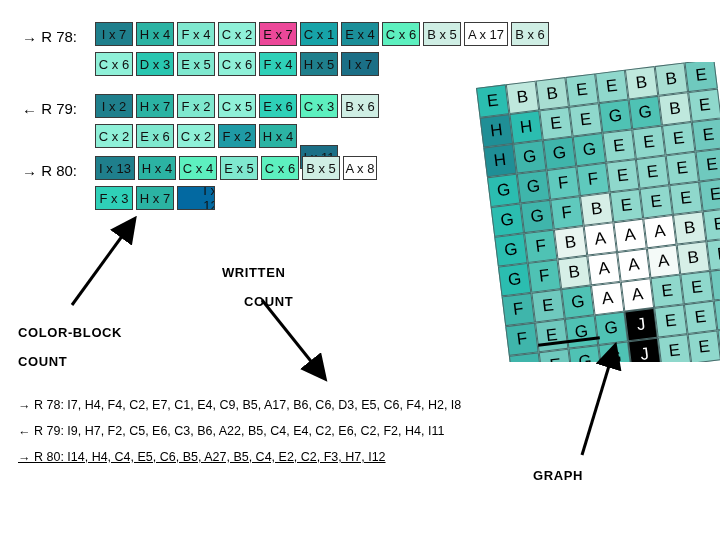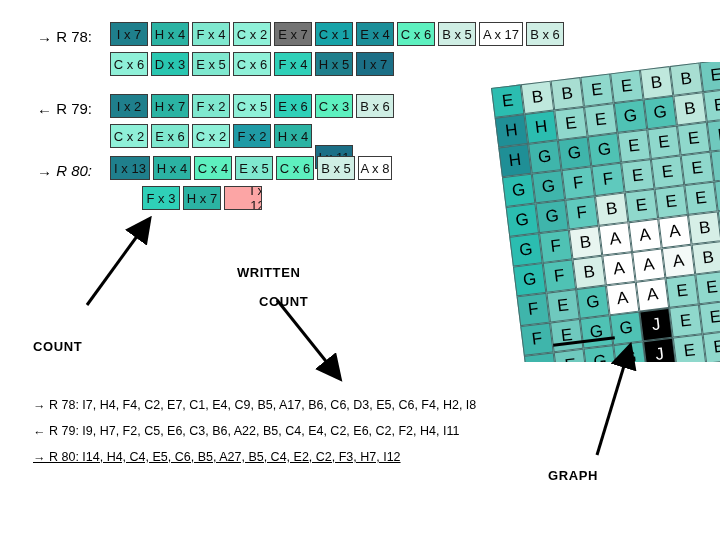--- a/index.html
+++ b/index.html
@@ -9,21 +9,21 @@
   body {
     width: 720px;
     height: 540px;
     background: #ffffff;
     font-family: "Liberation Sans", sans-serif;
     position: relative;
     overflow: hidden;
   }
   .stage {
     position: absolute;
-    left: 15px; top: 0;
+    left: 0; top: 0;
     width: 598px;
     height: 540px;
   }
 
   
   .row-label {
     position: absolute;
     font-size: 15px;
     color: #000;
     white-space: nowrap;
@@ -122,21 +122,21 @@
 
 <div class="stage">
 
   <div id="blocks-region">
       <div class="row-label" style="left: 22px; top: 28px;">→ R 78:</div>
       <div class="strip" style="left: 95px; top: 22px;">
         <div class="cblock" style="background: rgb(31, 127, 140); width: 38px;">I x 7</div>
         <div class="cblock" style="background: rgb(43, 179, 163); width: 38px;">H x 4</div>
         <div class="cblock" style="background: rgb(127, 232, 207); width: 38px;">F x 4</div>
         <div class="cblock" style="background: rgb(143, 240, 216); width: 38px;">C x 2</div>
-        <div class="cblock" style="background: #737373; width: 38px;">E x 7</div>
+        <div class="cblock" style="background: #ec4899; width: 38px;">E x 7</div>
         <div class="cblock" style="background: rgb(23, 163, 168); width: 38px;">C x 1</div>
         <div class="cblock" style="background: rgb(27, 143, 153); width: 38px;">E x 4</div>
         <div class="cblock" style="background: rgb(93, 240, 191); width: 38px;">C x 6</div>
         <div class="cblock" style="background: rgb(207, 238, 228); width: 38px;">B x 5</div>
         <div class="cblock" style="background: rgb(255, 255, 255); width: 44px;">A x 17</div>
         <div class="cblock" style="background: rgb(207, 238, 228); width: 38px;">B x 6</div>
       </div>
       <div class="strip" style="left: 95px; top: 52px;">
         <div class="cblock" style="background: rgb(143, 240, 216); width: 38px;">C x 6</div>
         <div class="cblock" style="background: rgb(41, 198, 176); width: 38px;">D x 3</div>
@@ -157,34 +157,34 @@
         <div class="cblock" style="background: rgb(207, 238, 228); width: 38px;">B x 6</div>
       </div>
       <div class="strip" style="left: 95px; top: 124px;">
         <div class="cblock" style="background: rgb(143, 240, 216); width: 38px;">C x 2</div>
         <div class="cblock" style="background: rgb(127, 232, 207); width: 38px;">E x 6</div>
         <div class="cblock" style="background: rgb(143, 240, 216); width: 38px;">C x 2</div>
         <div class="cblock" style="background: rgb(31, 154, 165); width: 38px;">F x 2</div>
         <div class="cblock" style="background: rgb(43, 179, 163); width: 38px;">H x 4</div>
         <div class="cblock" style="background: rgb(27, 111, 134); width: 38px; margin-top: 21px;">I x 11</div>
       </div>
-      <div class="row-label" style="left: 22px; top: 162px; font-style: italic;">→ R 80:</div>
+      <div class="row-label" style="left: 22px; top: 162px;">→ R 80:</div>
       <div class="strip" style="left: 95px; top: 156px;">
         <div class="cblock" style="background: rgb(31, 127, 140); width: 40px;">I x 13</div>
         <div class="cblock" style="background: rgb(43, 179, 163); width: 38px;">H x 4</div>
         <div class="cblock" style="background: rgb(93, 240, 191); width: 38px;">C x 4</div>
         <div class="cblock" style="background: rgb(127, 232, 207); width: 38px;">E x 5</div>
         <div class="cblock" style="background: rgb(93, 240, 191); width: 38px;">C x 6</div>
         <div class="cblock" style="background: rgb(207, 238, 228); width: 38px;">B x 5</div>
         <div class="cblock" style="background: rgb(255, 255, 255); width: 34px;">A x 8</div>
       </div>
-      <div class="strip" style="left: 95px; top: 186px; margin-left: 32px;">
+      <div class="strip" style="left: 95px; top: 186px;">
         <div class="cblock" style="background: rgb(47, 208, 184); width: 38px;">F x 3</div>
         <div class="cblock" style="background: rgb(43, 179, 163); width: 38px;">H x 7</div>
-        <div class="cblock" style="background: #fca5a5; width: 38px; padding-left: 29px;">I x 12</div>
+        <div class="cblock" style="background: #0369a1; width: 38px; padding-left: 29px;">I x 12</div>
       </div>
     </div>
 
   <div class="graph-wrap">
     <div class="graph-grid" id="graph-grid">
         <div class="grow">
           <div class="gcell" style="background: rgb(43, 189, 176);">E</div>
           <div class="gcell" style="background: rgb(191, 232, 221);">B</div>
           <div class="gcell" style="background: rgb(168, 222, 210);">B</div>
           <div class="gcell" style="background: rgb(143, 216, 204);">E</div>
@@ -281,20 +281,21 @@
           <div class="gcell dark-text" style="background: rgb(0, 0, 0);">J</div>
           <div class="gcell" style="background: rgb(143, 216, 204);">E</div>
           <div class="gcell" style="background: rgb(143, 216, 204);">E</div>
           <div class="gcell" style="background: rgb(111, 201, 190);">E</div>
         </div>
       </div>
     <div class="underline-bar" style="left:68px; top:278px; width:62px; transform:rotate(-7deg);"></div>
   </div>
 
   <div class="annot" id="annot-color-block" style="left: 18px; top: 325px;">
+    <div>COLOR-BLOCK</div>
     <div style="margin-top:14px">COUNT</div>
   </div>
 
   <div class="annot" id="annot-written" style="left: 222px; top: 265px;">
     <div>WRITTEN</div>
     <div style="margin-top:14px; margin-left:22px">COUNT</div>
   </div>
 
   <div class="annot" id="annot-graph" style="left: 533px; top: 468px;">
     <div>GRAPH</div>

